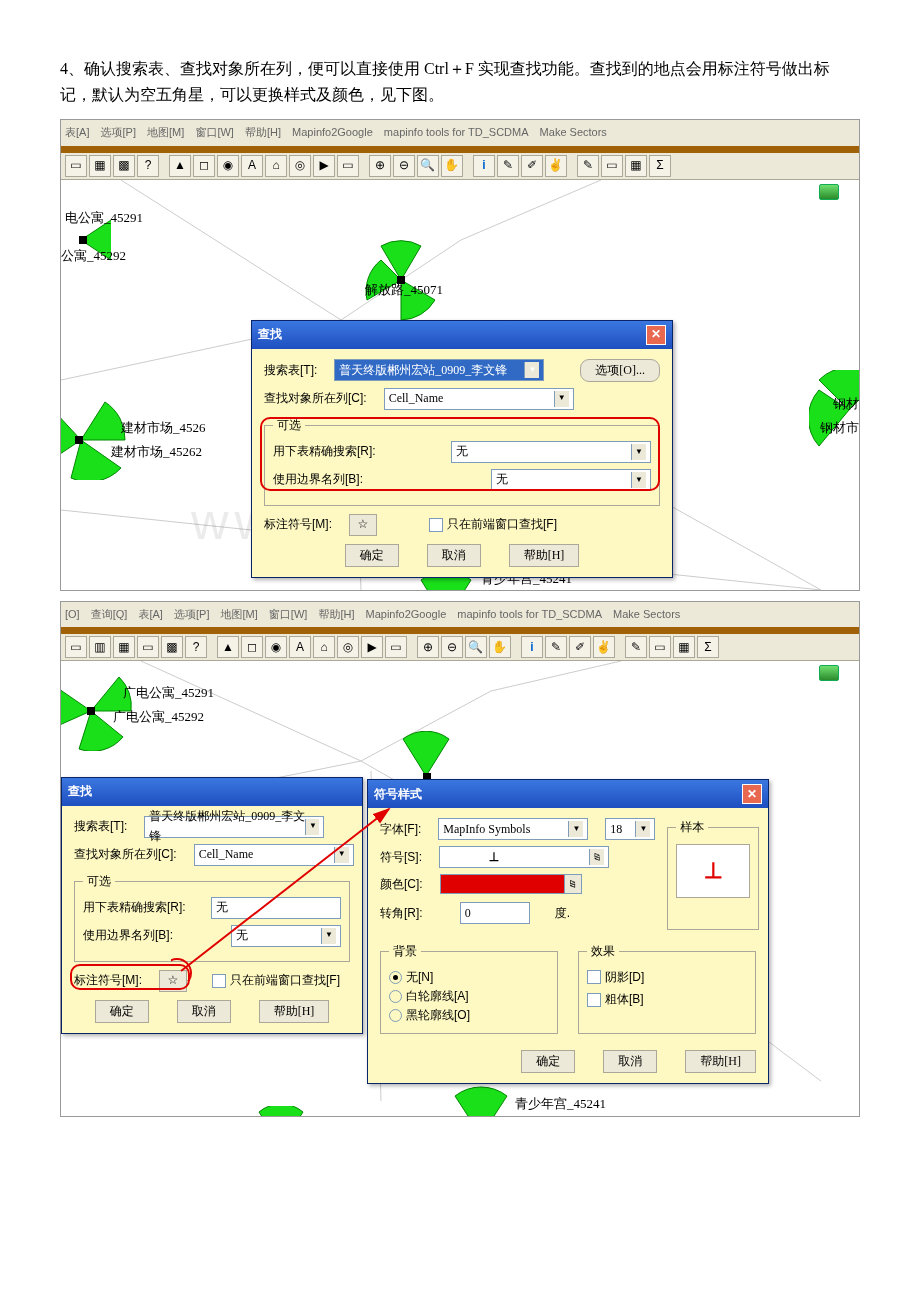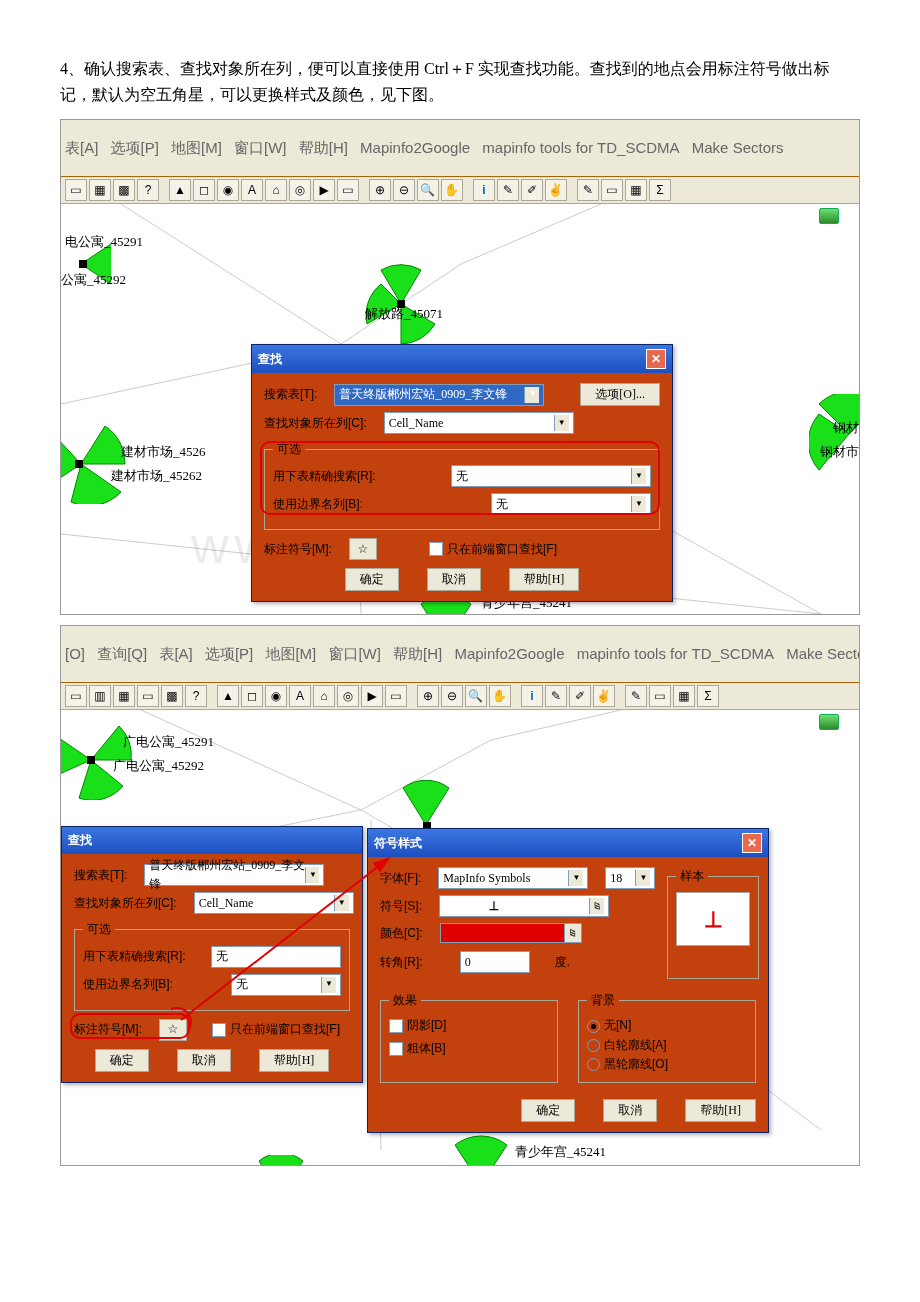--- a/index.html
+++ b/index.html
@@ -21,26 +21,26 @@
   .screenshot {
     position: relative;
     margin: 0 0 10px 0;
     border: 1px solid #999;
     background: #fff;
     font-family: "SimSun", "宋体", sans-serif;
     font-size: 12px;
   }
   .menubar {
     background: #ece9d8;
-    border-bottom: 1px solid #a16207;
-    padding: 16px 4px;
+    border-bottom: 7px solid #a16207;
+    padding: 4px 4px;
     white-space: nowrap;
     overflow: hidden;
     color: #666;
-    font-size: 15px;
+    font-size: 11px;
   }
   .menubar span { margin-right: 8px; }
   .toolbar {
     background: #ece9d8;
     border-bottom: 1px solid #aca899;
     padding: 2px 4px;
     display: flex;
     align-items: center;
     gap: 2px;
     white-space: nowrap;
@@ -85,21 +85,21 @@
   .watermark {
     position: absolute;
     font-size: 52px;
     color: rgba(0,0,0,0.08);
     letter-spacing: 6px;
     pointer-events: none;
     font-family: sans-serif;
   }
   .dialog {
     position: absolute;
-    background: #c2410c;
+    background: #fef9c3;
     border: 1px solid #0a246a;
     box-shadow: 2px 2px 4px rgba(0,0,0,0.3);
     font-size: 12px;
   }
   .dialog .titlebar {
     background: linear-gradient(#3b77e0, #1e4fc0);
     color: #fff;
     font-weight: bold;
     padding: 4px 6px;
     display: flex;
@@ -328,21 +328,21 @@
           <span>查找</span>
           <div class="close-btn">✕</div>
         </div>
         <div class="dlg-body">
           <div class="row">
             <label>搜索表[T]:</label>
             <div class="combo" style="width:200px;background:#316ac5;color:#fff;">
               <span>普天终版郴州宏站_0909_李文锋</span>
                 <div class="arrow">▼</div>
             </div>
-            <button class="btn" style="margin-left:auto;">选项[O]...</button>
+            <button class="btn" style="margin-left:auto;border-radius:9px;">选项[O]...</button>
           </div>
           <div class="row">
             <label>查找对象所在列[C]:</label>
             <div class="combo" style="width:180px;">
               <span>Cell_Name</span>
                 <div class="arrow">▼</div>
             </div>
           </div>
           <fieldset>
             <legend>可选</legend>
@@ -559,35 +559,35 @@
             <fieldset style="width:88px;margin:0;">
               <legend>样本</legend>
               <div class="sample-box">
                 <span style="color:#e00000;font-size:22px;font-weight:bold;">⊥</span>
               </div>
             </fieldset>
           </div>
 
           <div style="display:flex; gap:20px; margin-top:6px;">
             <fieldset style="flex:1;">
+              <legend>背景</legend>
+              <div class="radio"><span class="dot sel"></span><span>无[N]</span></div>
+              <div class="radio"><span class="dot"></span><span>白轮廓线[A]</span></div>
+              <div class="radio"><span class="dot"></span><span>黑轮廓线[O]</span></div>
+            </fieldset>
+            <fieldset style="flex:1;">
               <legend>效果</legend>
               <div class="chk">
                   <div class="box"></div>
                   <span>阴影[D]</span>
                 </div><br>
               <div class="chk">
                   <div class="box"></div>
                   <span>粗体[B]</span>
                 </div>
-            </fieldset>
-            <fieldset style="flex:1;">
-              <legend>背景</legend>
-              <div class="radio"><span class="dot sel"></span><span>无[N]</span></div>
-              <div class="radio"><span class="dot"></span><span>白轮廓线[A]</span></div>
-              <div class="radio"><span class="dot"></span><span>黑轮廓线[O]</span></div>
             </fieldset>
           </div>
 
           <div class="btn-row" style="justify-content:flex-end;">
             <button class="btn">确定</button>
             <button class="btn">取消</button>
             <button class="btn">帮助[H]</button>
           </div>
         </div>
       </div>

